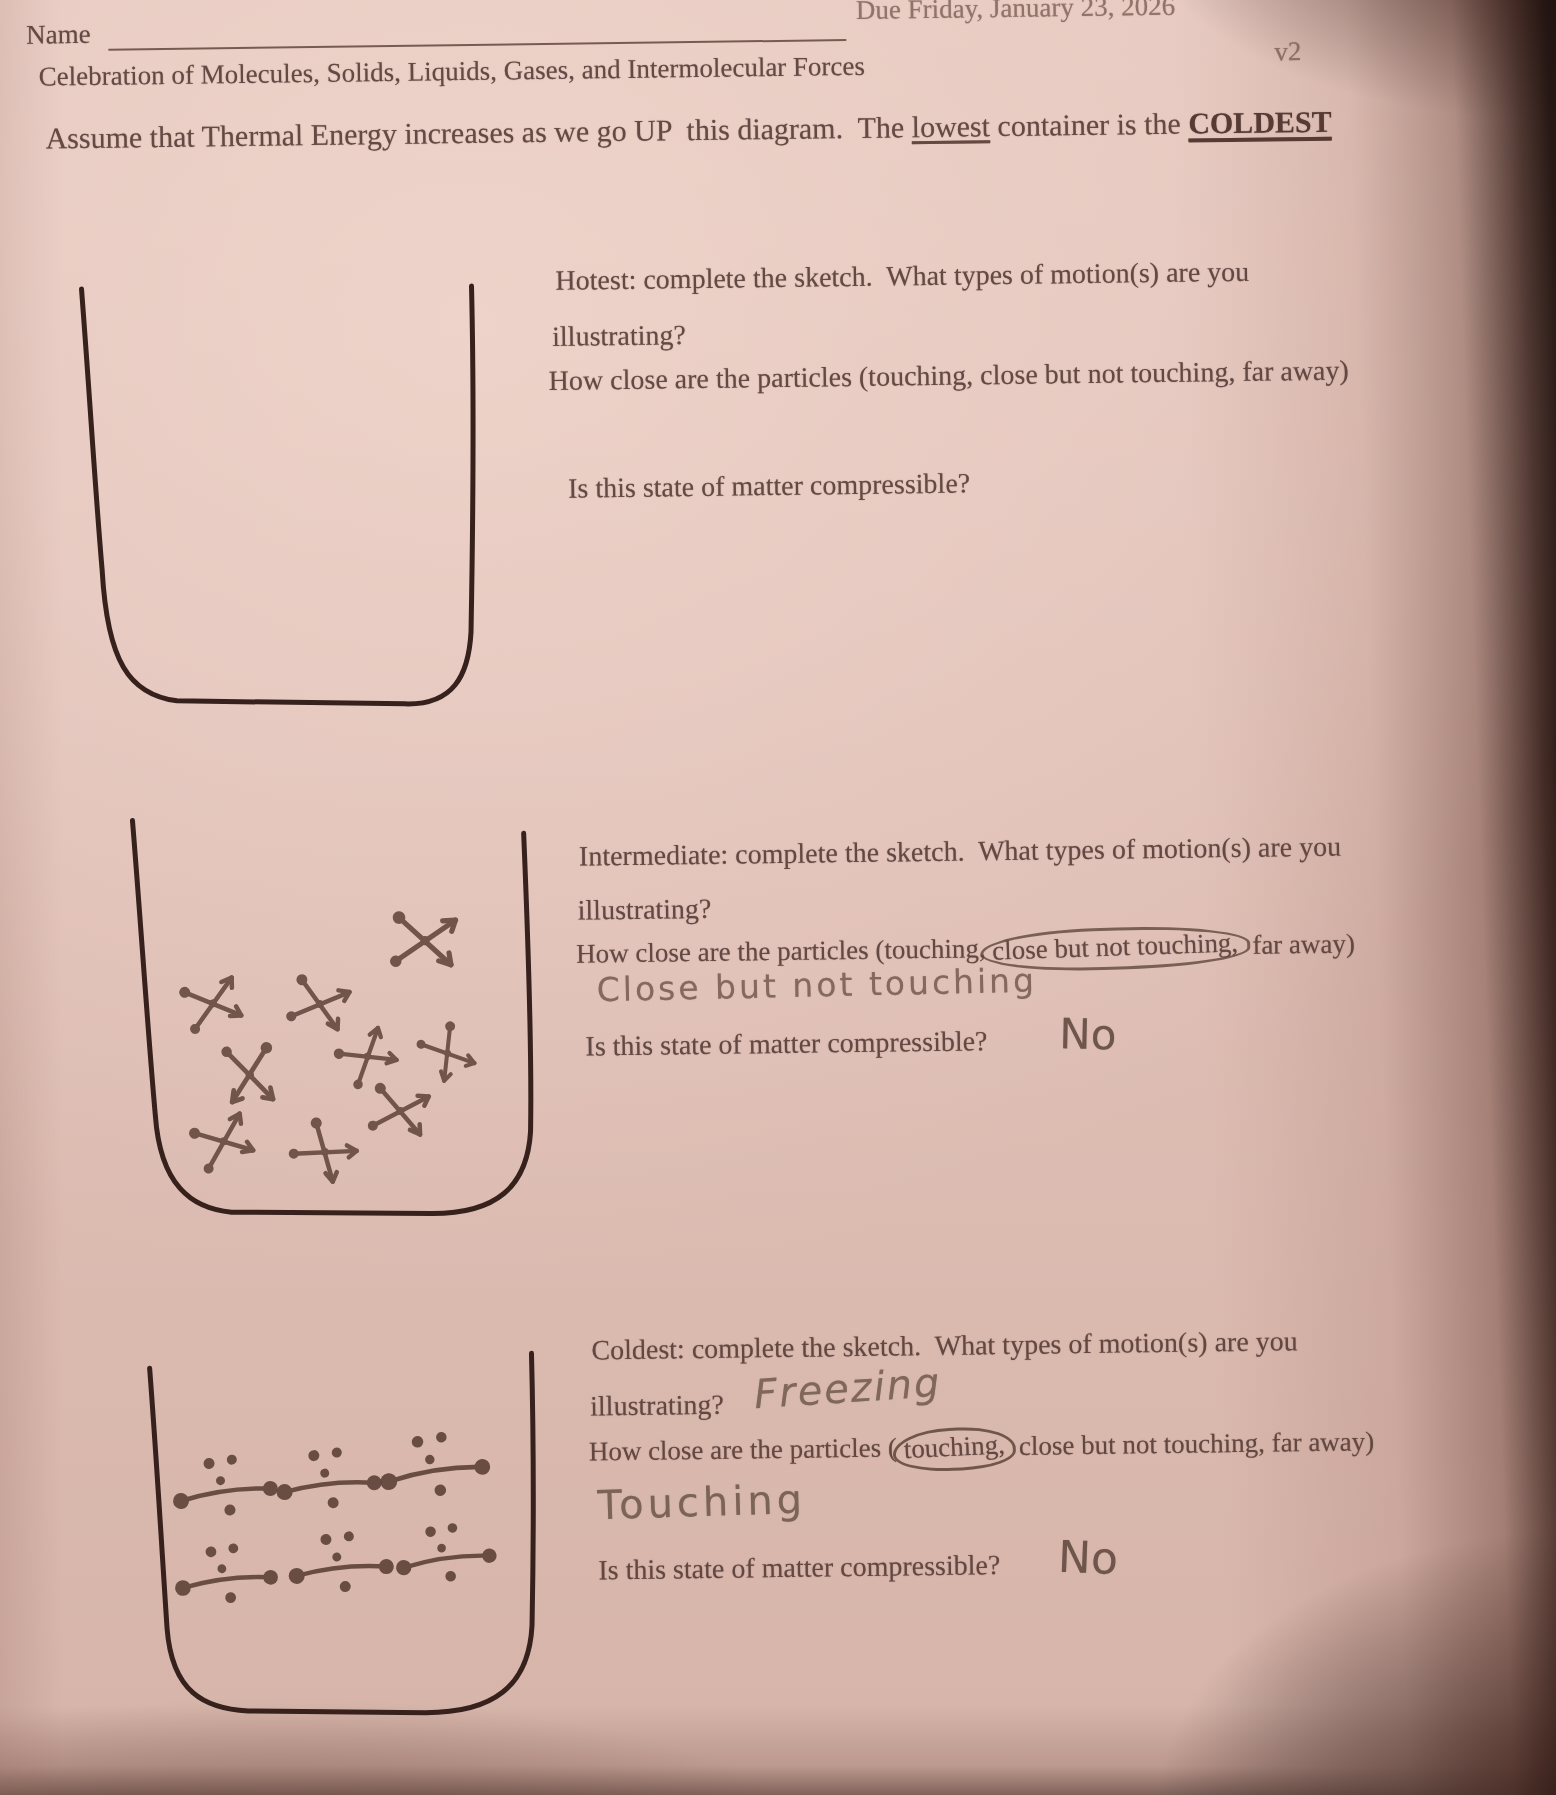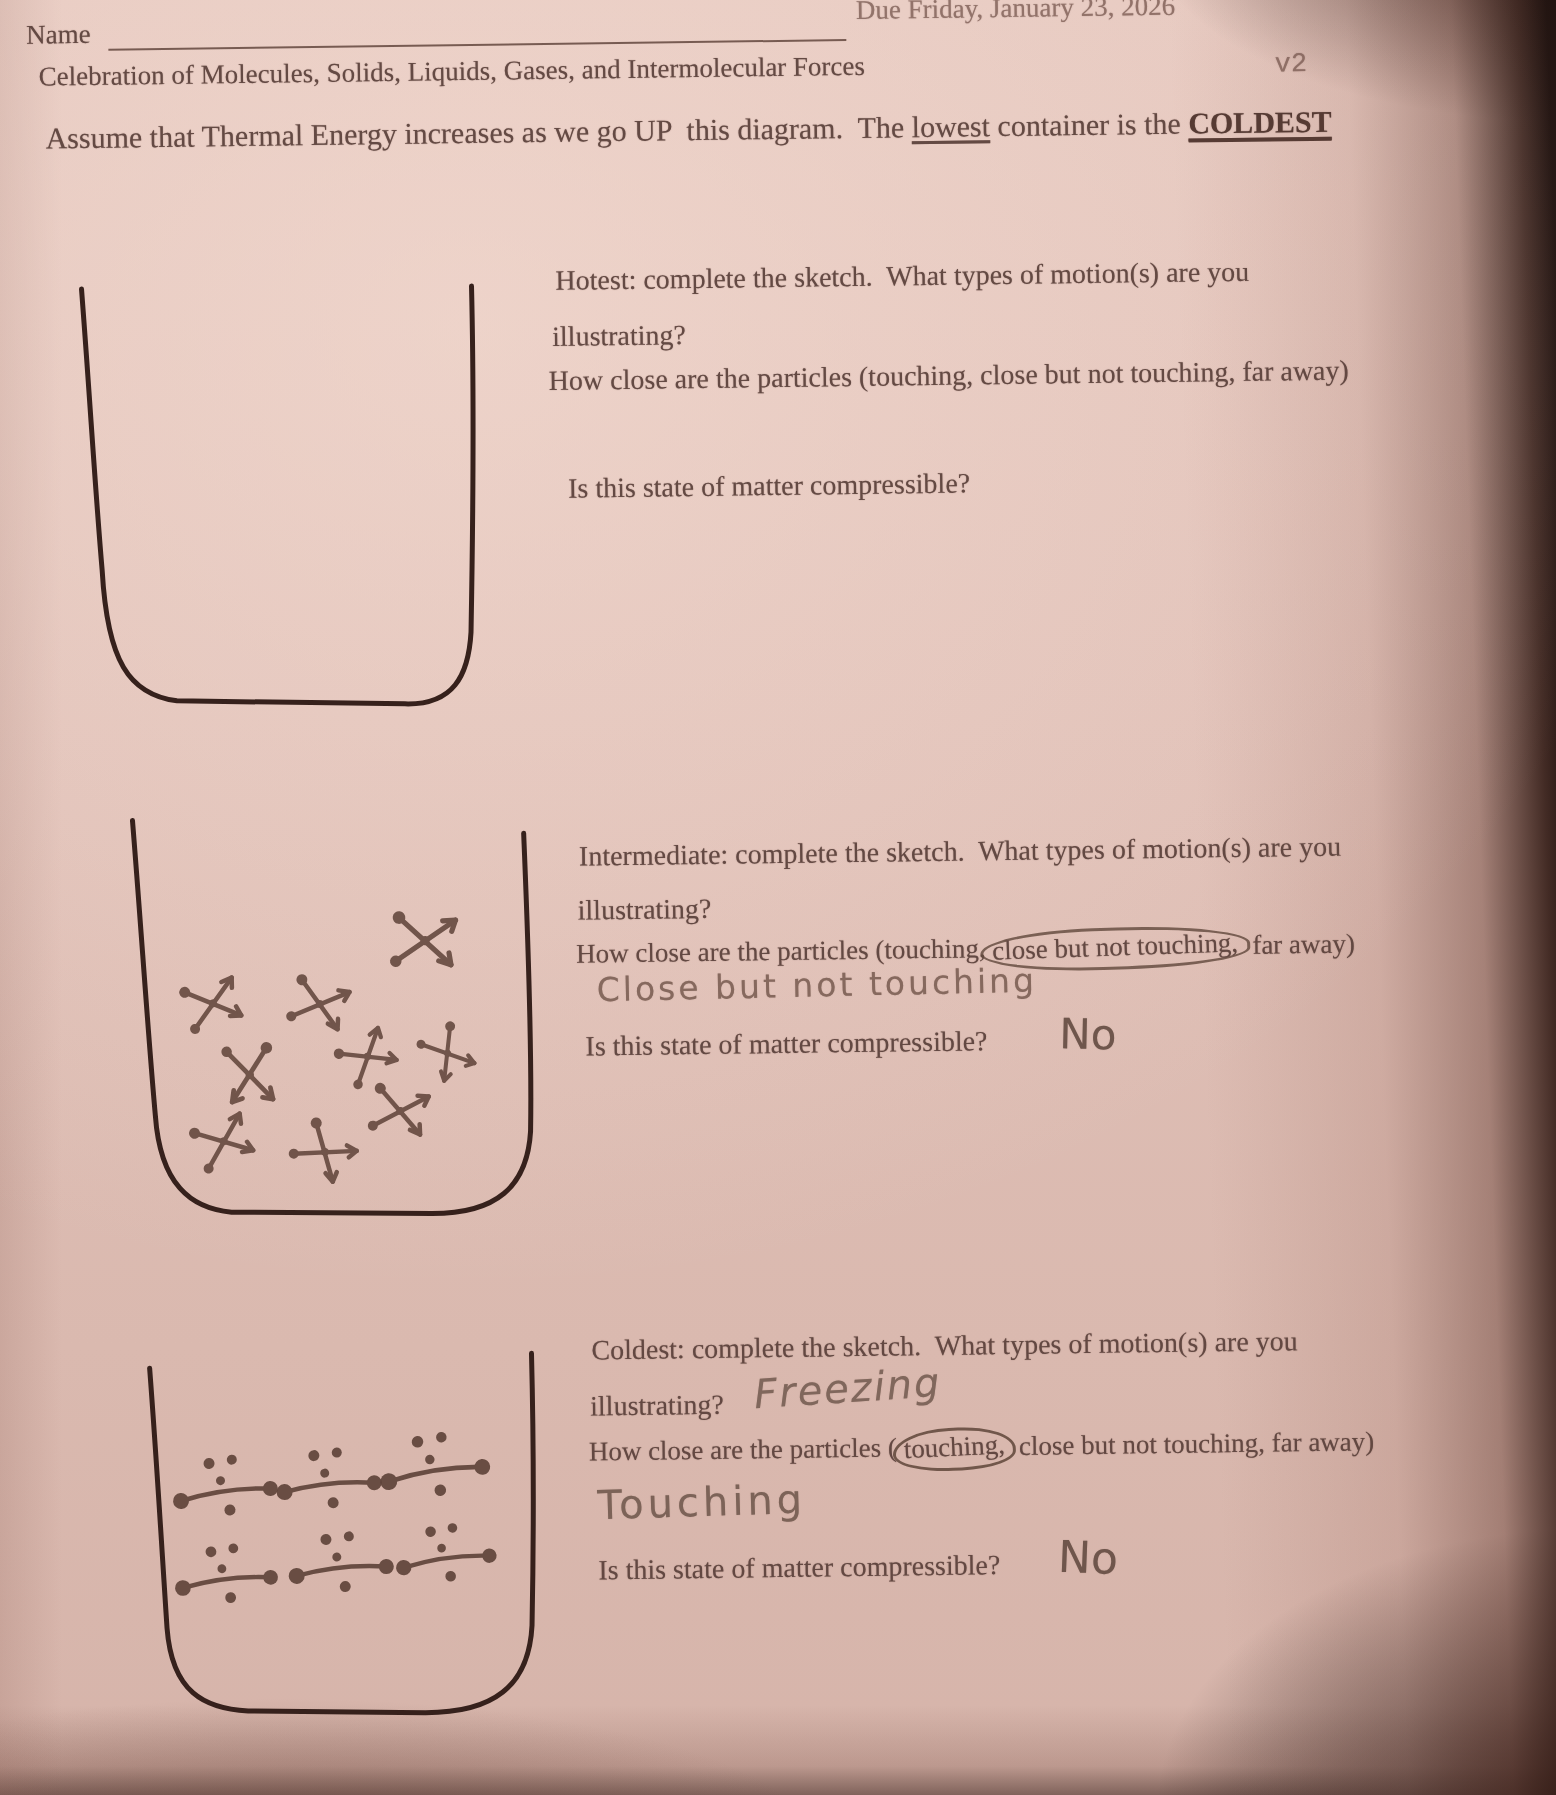--- a/index.html
+++ b/index.html
@@ -39,21 +39,21 @@
 <body>
 
 <div class="stage">
 
   <div class="content">
 
     <div class="ptxt fs27" style="left:38px;top:10px;">Name</div>
     <div class="nameline" style="left:120px;top:40px;"></div>
     <div class="ptxt fs27 faded" style="left:868px;top:-4px;">Due Friday, January 23, 2026</div>
     <div class="ptxt fs27" style="left:50px;top:52px;">Celebration of Molecules, Solids, Liquids, Gases, and Intermolecular Forces</div>
-    <div class="ptxt fs27 faded" style="left:1286px;top:56px;font-family:Liberation Mono, monospace;">v2</div>
+    <div class="ptxt fs27 faded" style="left:1286px;top:43px;">v2</div>
 
     <div class="ptxt fs30" style="left:56px;top:112px;"><span>Assume that Thermal Energy increases as we go UP  this diagram.  The </span><span class="u">lowest</span><span> container is the </span><span class="uu">COLDEST</span></div>
 
     <svg width="1556" height="1795" viewBox="0 0 1556 1795">
       <defs>
         <g id="gasP" stroke="#5e4238" fill="#5e4238" stroke-width="4.5" stroke-linecap="round" stroke-linejoin="round" opacity="0.85">
           <circle cx="0" cy="0" r="4" stroke="none"></circle>
           <path d="M-25,-17 L25,18" fill="none"></path>
           <path d="M-23,21 L24,-21" fill="none"></path>
           <circle cx="-25" cy="-17" r="5.5" stroke="none"></circle>

